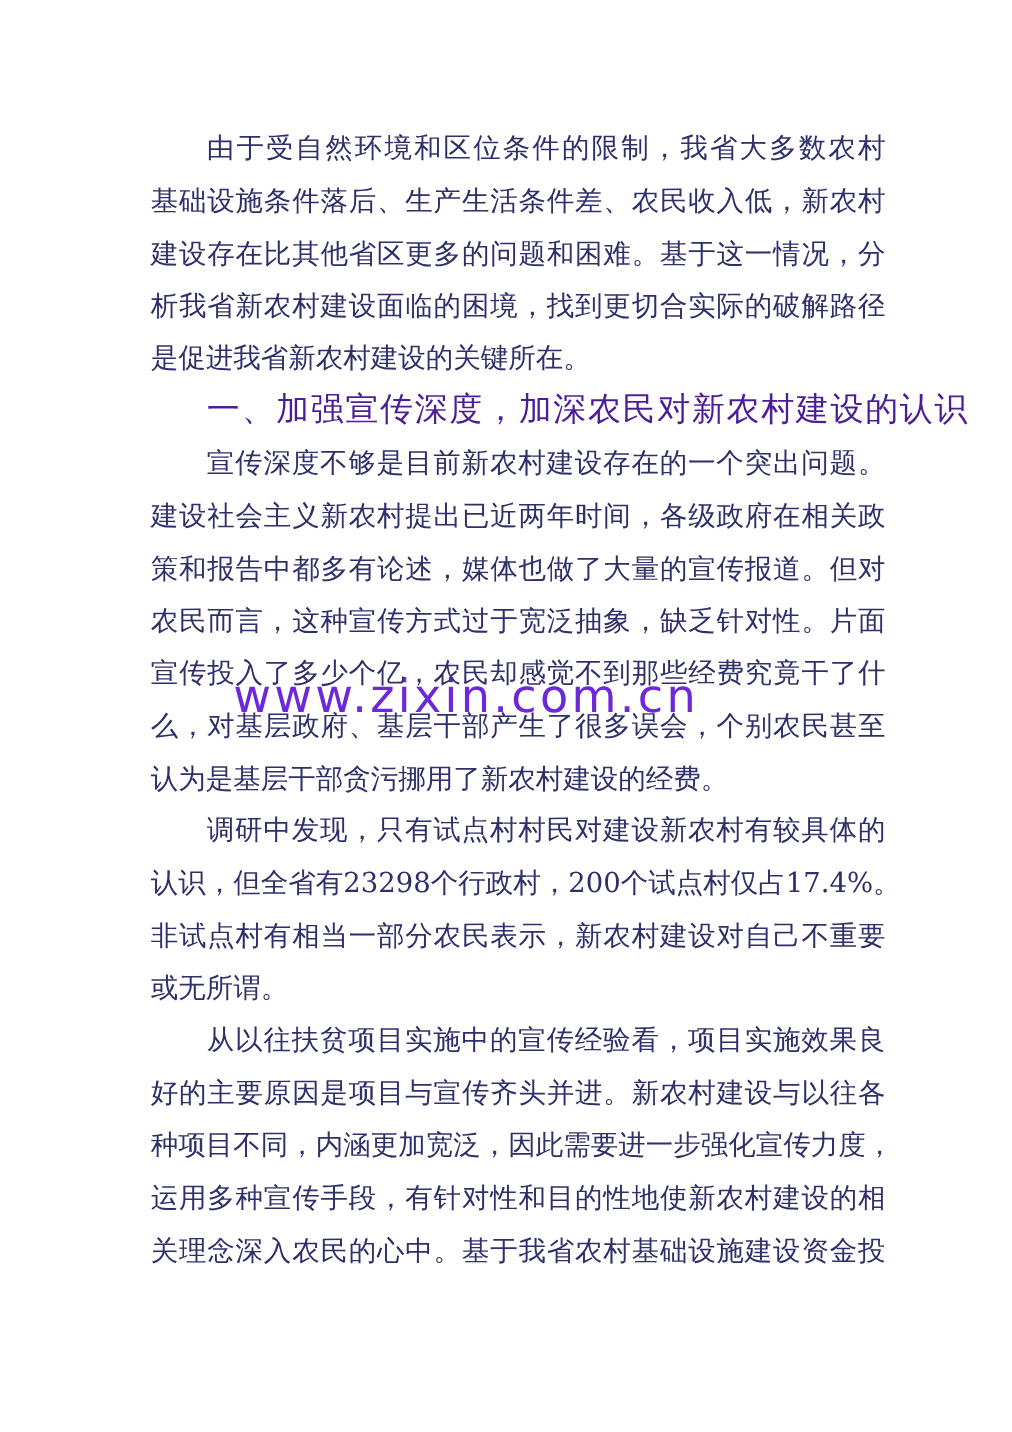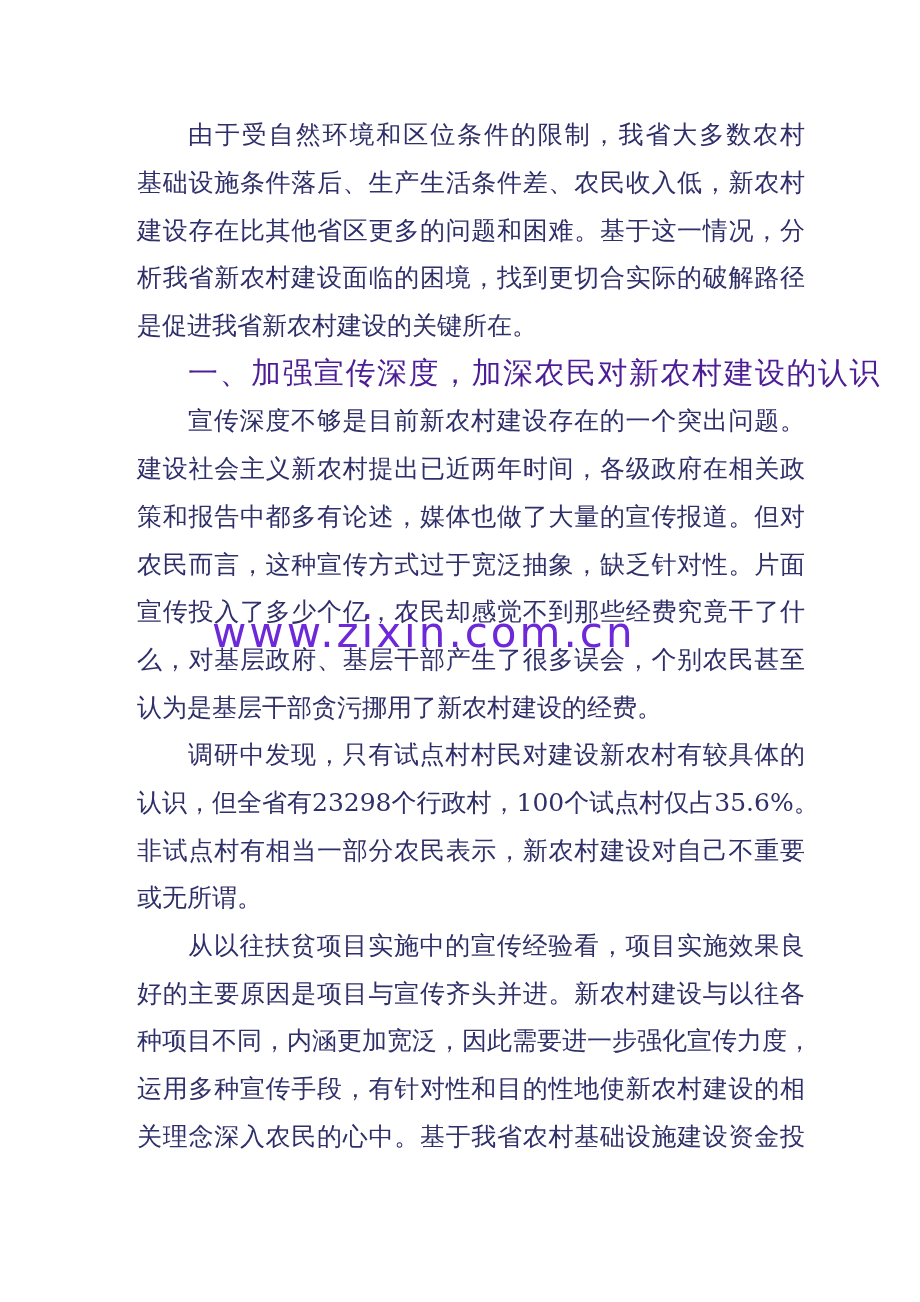--- a/index.html
+++ b/index.html
@@ -412,28 +412,28 @@
           <span>但</span>
           <span>全</span>
           <span>省</span>
           <span>有</span>
           <span>23298</span>
           <span>个</span>
           <span>行</span>
           <span>政</span>
           <span>村</span>
           <span>，</span>
-          <span>100</span>
+          <span>200</span>
           <span>个</span>
           <span>试</span>
           <span>点</span>
           <span>村</span>
           <span>仅</span>
           <span>占</span>
-          <span>35.6%</span>
+          <span>17.4%</span>
           <span>。</span>
         </div>
         <div class="line justify">
           <span>非</span>
           <span>试</span>
           <span>点</span>
           <span>村</span>
           <span>有</span>
           <span>相</span>
           <span>当</span>

